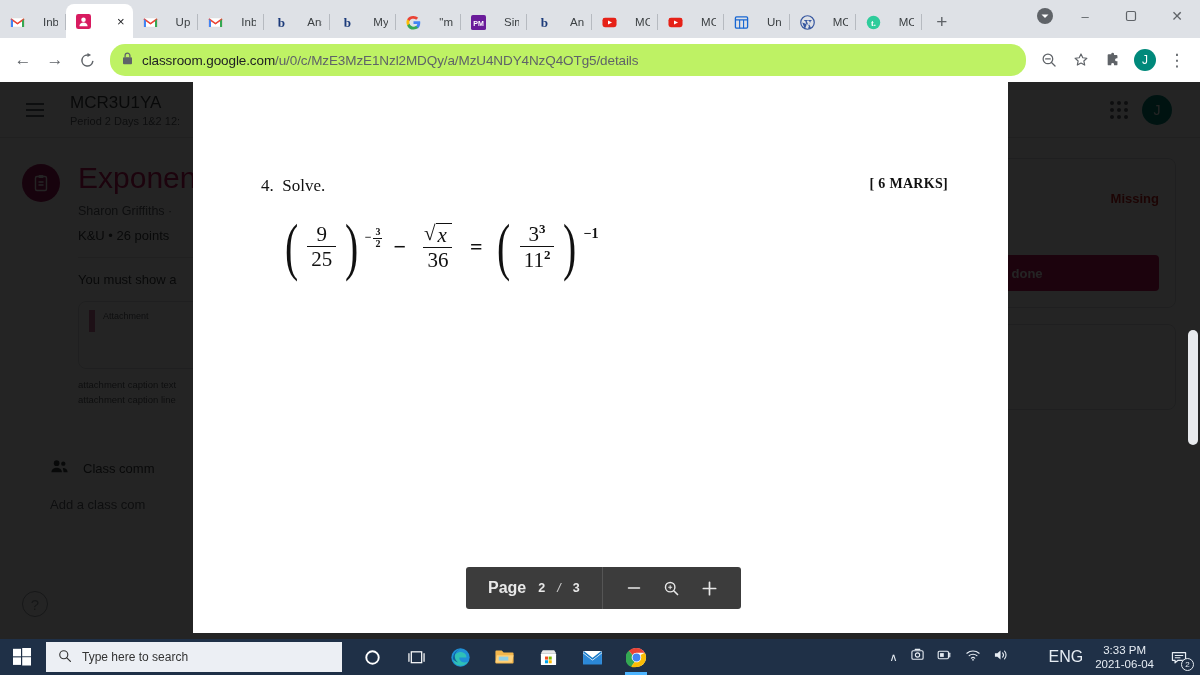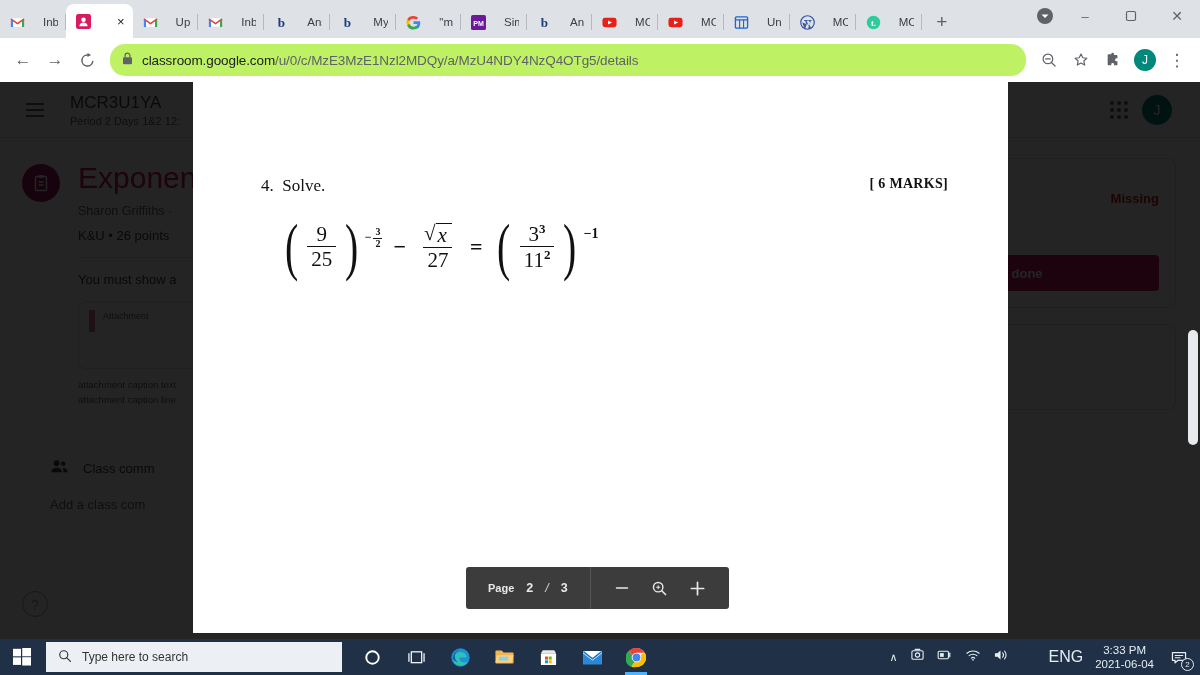--- a/index.html
+++ b/index.html
@@ -216,21 +216,21 @@
   }
   .exp-small { font-size: 13px; vertical-align: super; font-weight: 700; }
 
   
   .pagebar {
     position: absolute; left: 273px; bottom: 24px; height: 42px;
     background: #3c3c3c; border-radius: 3px; display: flex; align-items: center;
     color: #e8e8e8;
   }
   .pb-left { display: flex; align-items: center; gap: 12px; padding: 0 22px; }
-  .pb-label { font-size: 11px; font-weight: 700; }
+  .pb-label { font-size: 16px; font-weight: 700; }
   .pb-num { font-size: 12.5px; font-weight: 700; }
   .pb-slash { font-size: 12.5px; font-style: italic; opacity: .85; }
   .pb-div { width: 1px; height: 42px; background: #555; }
   .pb-right { display: flex; align-items: center; gap: 16px; padding: 0 20px; }
   .pb-btn { display: flex; align-items: center; justify-content: center; width: 22px; height: 22px; }
 
   
   .pagescroll {
     position: absolute; right: 0; top: 82px; width: 14px; height: 557px;
     background: rgba(0,0,0,0.0);
@@ -577,21 +577,21 @@
 
         <span class="op">−</span>
 
         <span class="frac">
           <span class="num">
             <span class="sqrt">
               <span class="radical">√</span>
                 <span class="radicand">x</span>
             </span>
           </span>
-          <span class="den">27</span>
+          <span class="den">36</span>
         </span>
 
         <span class="op">=</span>
 
         <span class="paren">(</span>
         <span class="frac">
           <span class="num"><span>3</span><span class="exp-small">3</span></span>
           <span class="den"><span>11</span><span class="exp-small">2</span></span>
         </span>
         <span class="paren">)</span>

